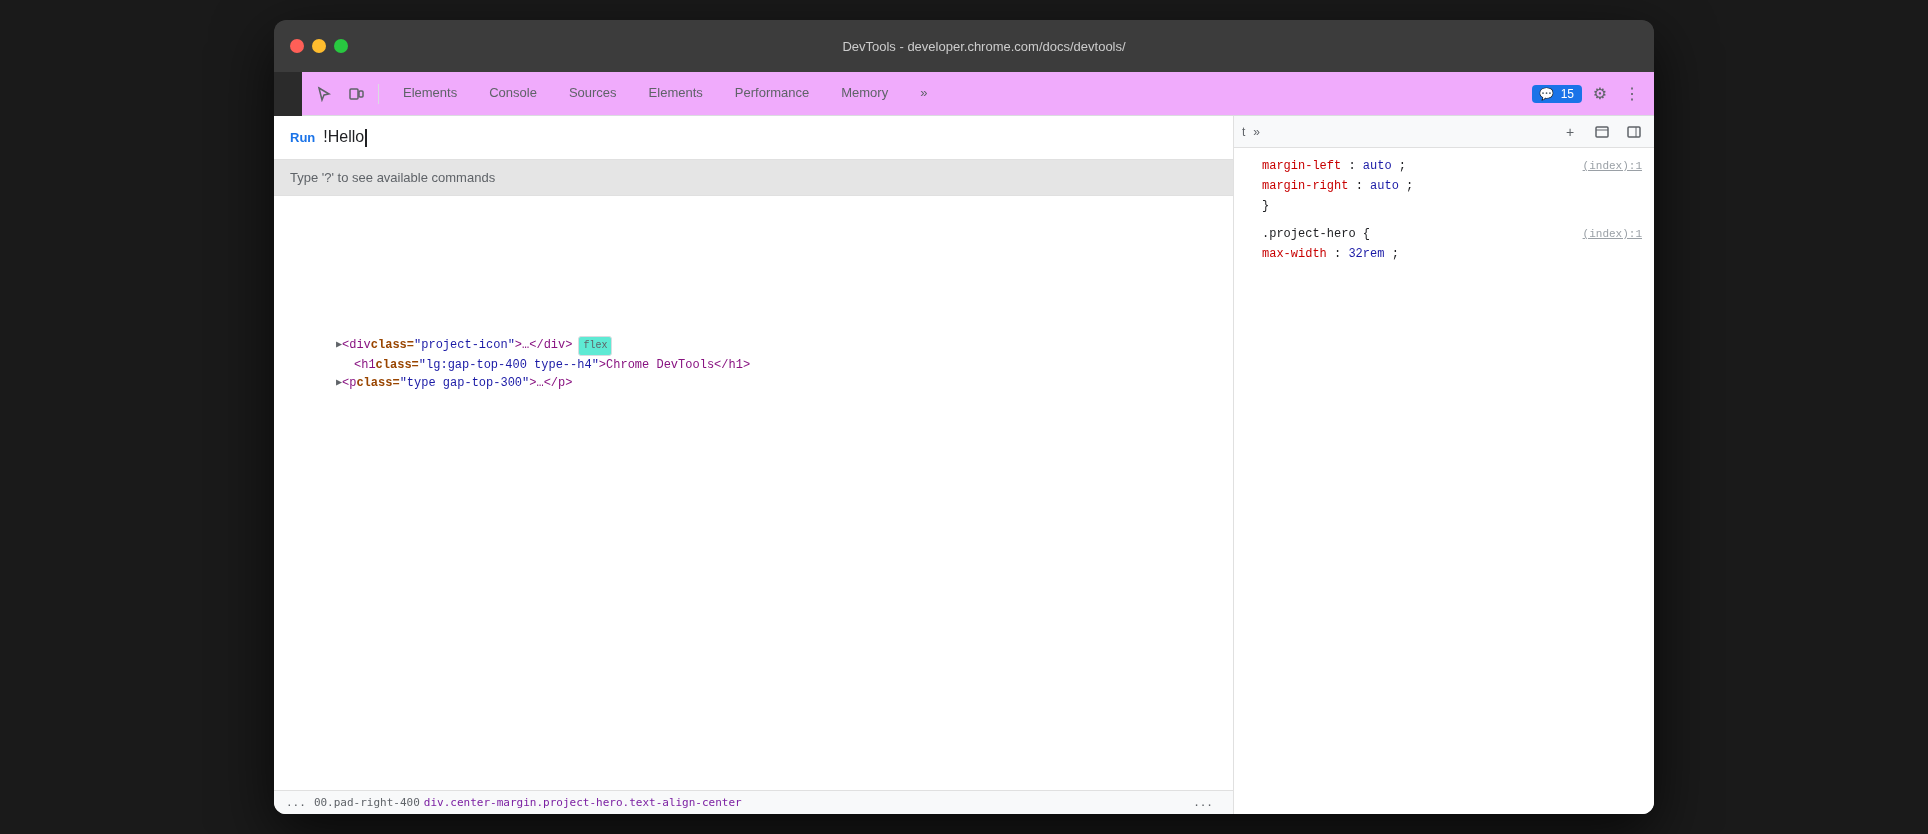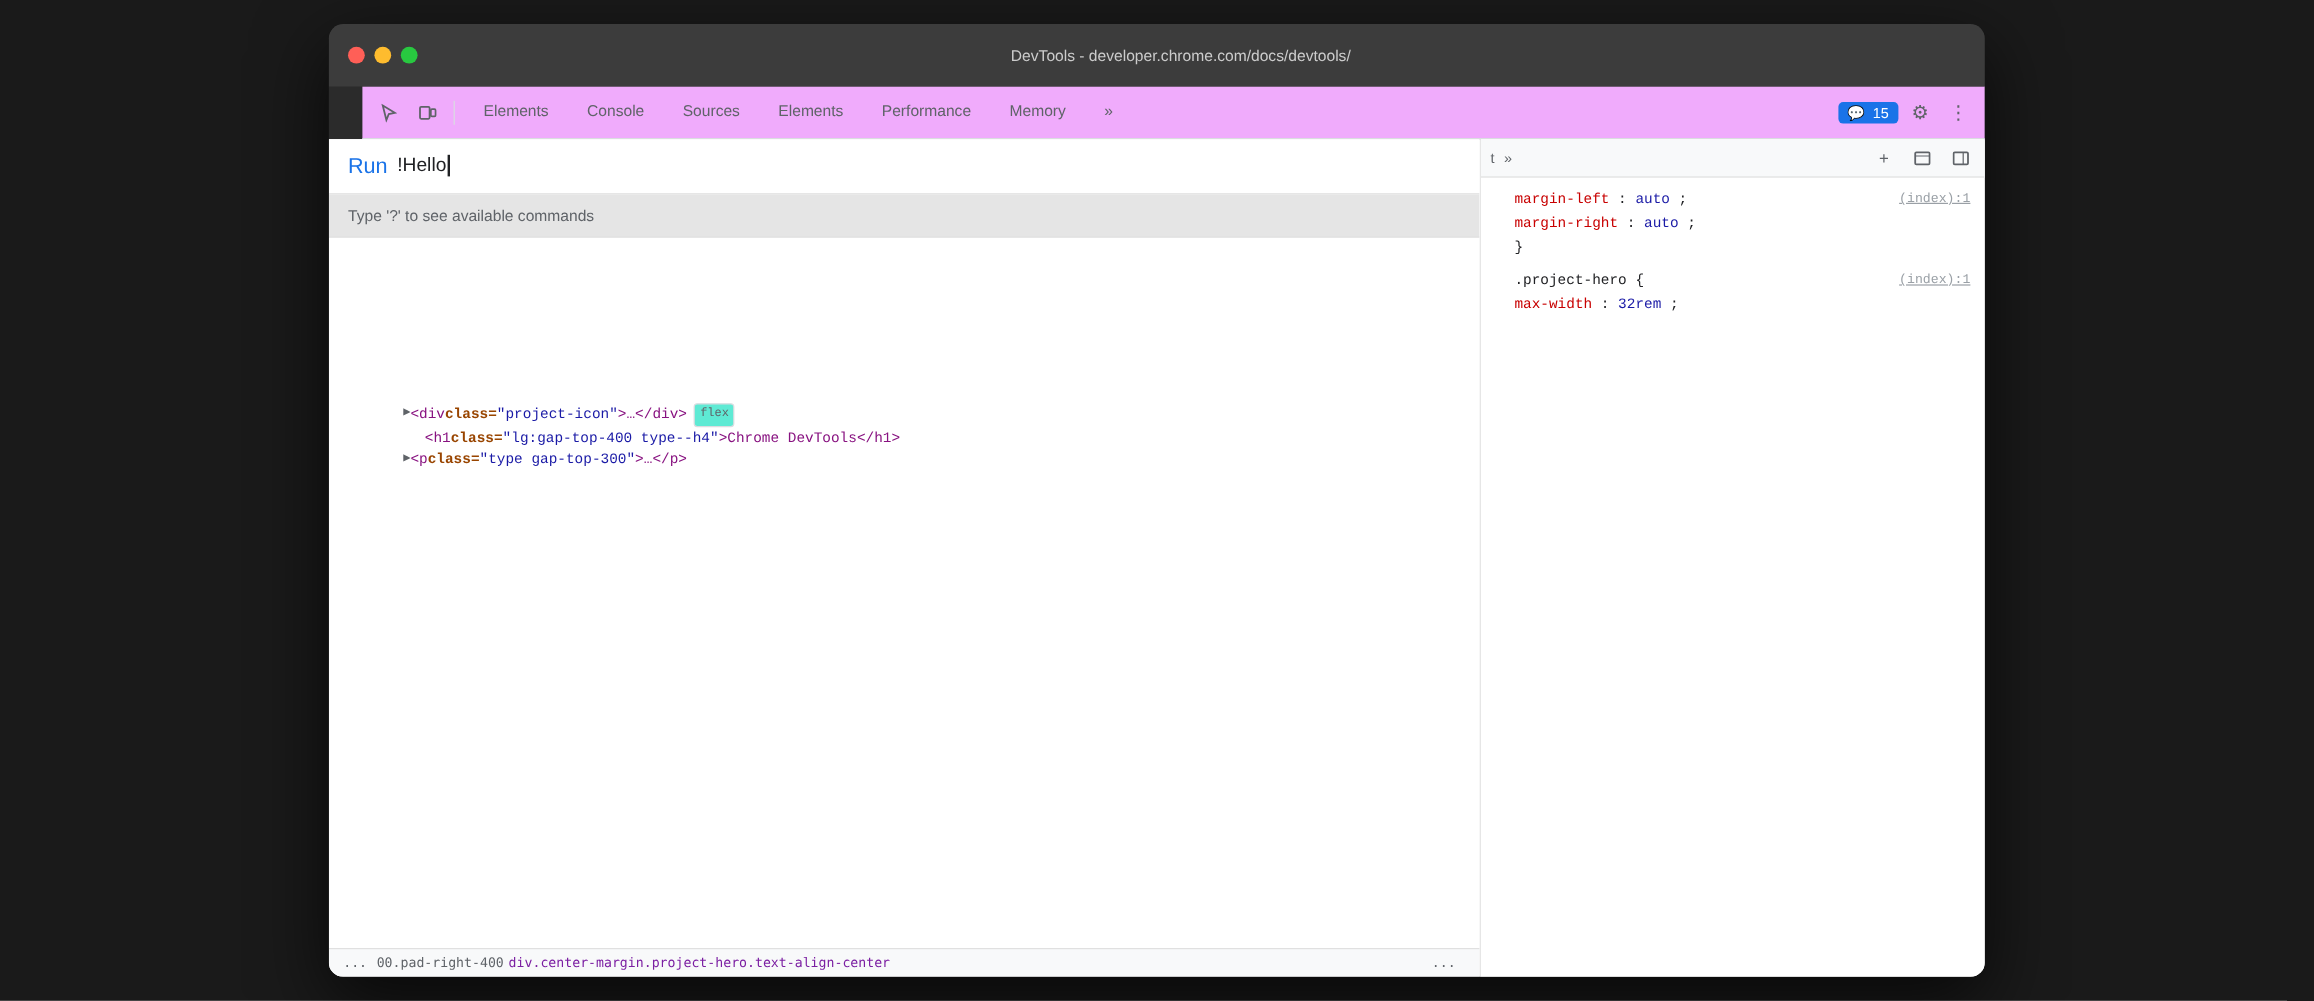--- a/index.html
+++ b/index.html
@@ -256,22 +256,22 @@
 
     .command-input-row {
       display: flex;
       align-items: center;
       padding: 12px 16px;
       border-bottom: 1px solid #e0e0e0;
     }
 
     .command-run {
       color: #1a73e8;
-      font-size: 18px;
-      font-weight: 400;
+      font-size: 13px;
+      font-weight: 700;
       margin-right: 8px;
       font-family: -apple-system, sans-serif;
     }
 
     .command-input-text {
       font-size: 16px;
       color: #202124;
       font-family: -apple-system, sans-serif;
     }
 

